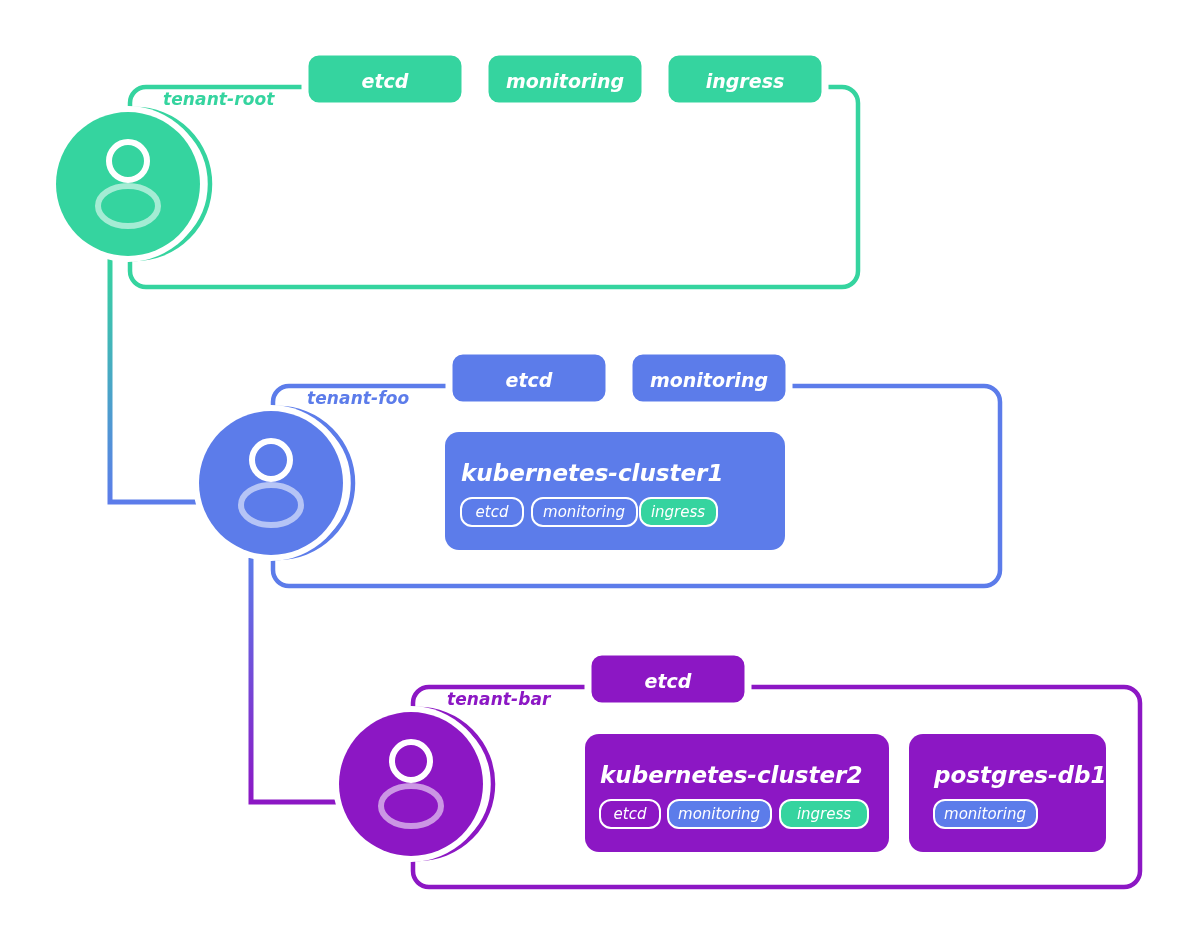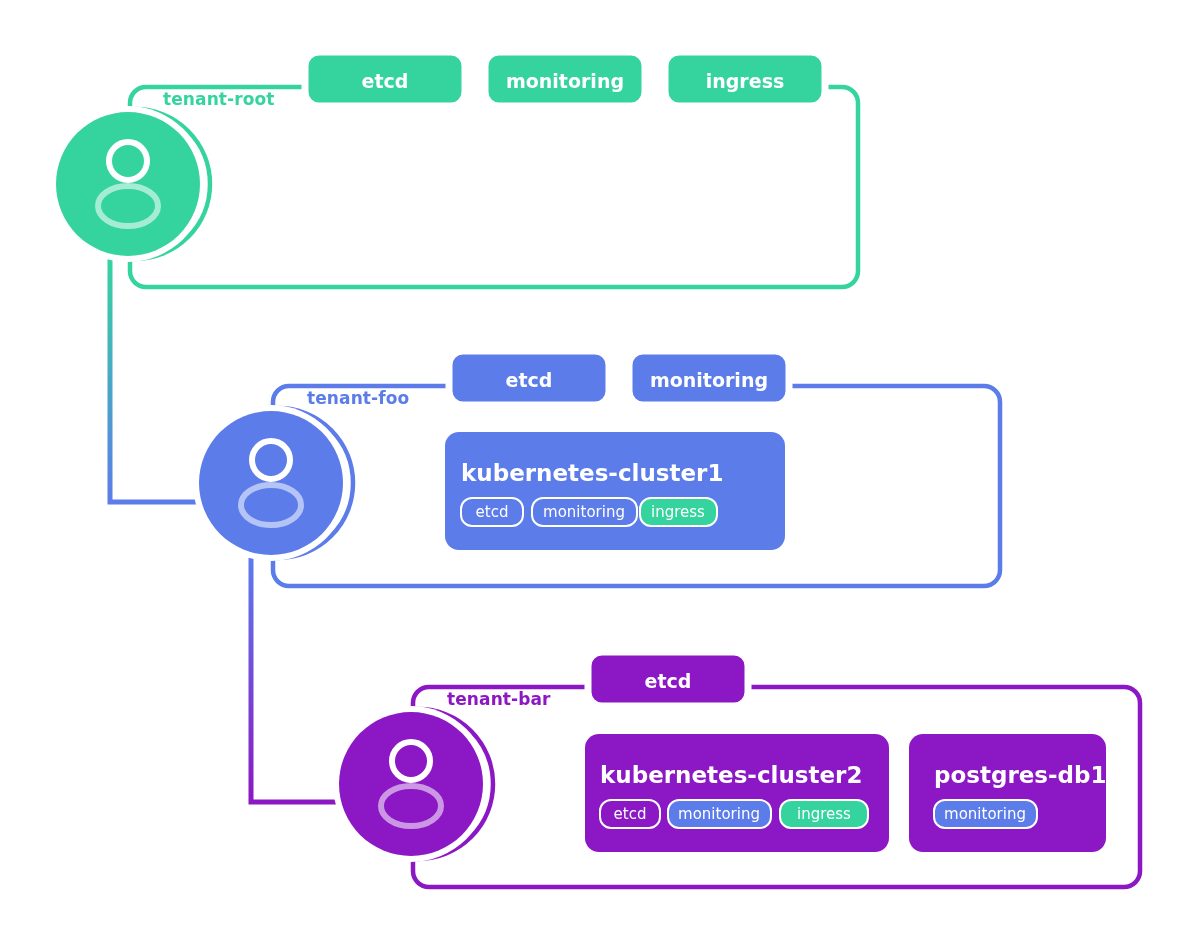--- a/index.html
+++ b/index.html
@@ -11,20 +11,21 @@
     width: 1200px;
     height: 950px;
     font-family: "DejaVu Sans", "Liberation Sans", sans-serif;
     overflow: hidden;
     position: relative;
   }
   #stage {
     position: relative;
     width: 1042px;
     height: 950px;
+    font-style: italic;
   }
   #diagram {
     position: absolute;
     top: 0;
     left: 0;
     width: 1200px;
     height: 950px;
   }
   .tenant-label {
     font-weight: bold;

